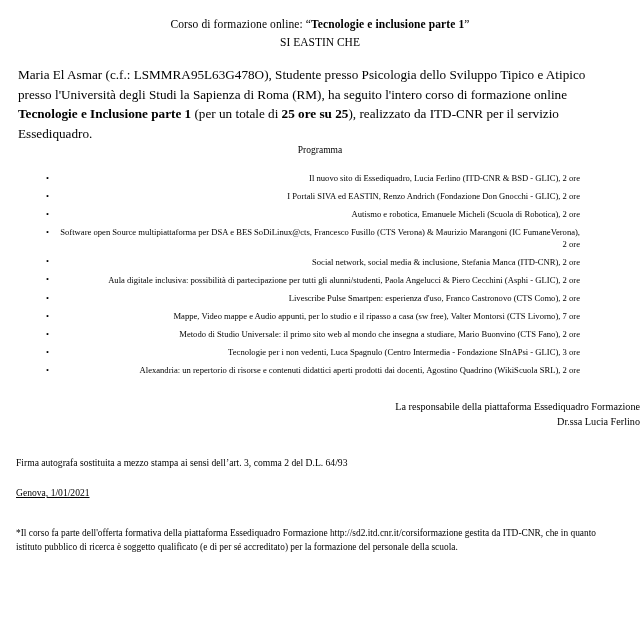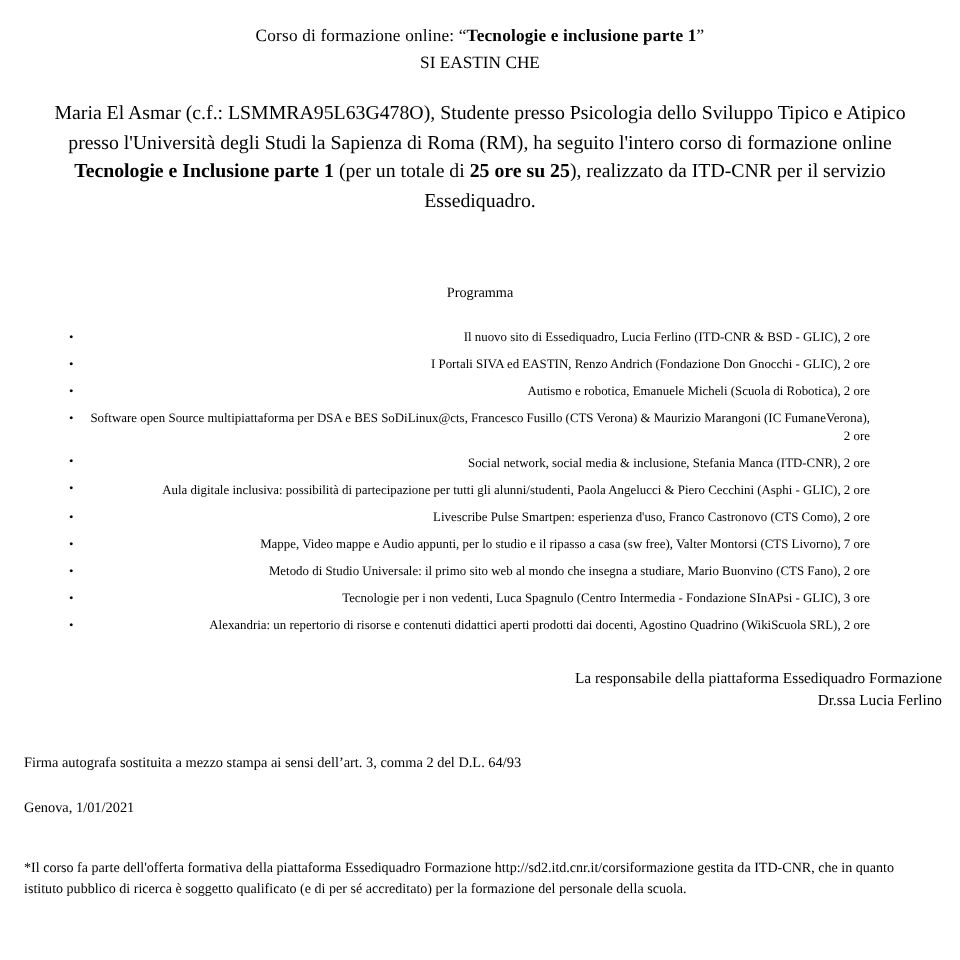--- a/index.html
+++ b/index.html
@@ -38,34 +38,33 @@
   }
   .attest {
     font-size: 11.5px;
     line-height: 17px;
     margin-top: 1px;
   }
 
   
   .statement {
     margin: 14px 18px 0 18px;
-    text-align: center;
+    text-align: left;
     font-size: 13.2px;
     line-height: 19.5px;
   }
   .statement b {
     font-weight: bold;
   }
 
   
   .programma-heading {
     text-align: center;
     font-size: 9.5px;
     line-height: 14px;
-    margin-top: 46px;
   }
 
   .program-list {
     list-style: none;
     margin: 16px 0 0 0;
     padding: 0 60px 0 46px;
   }
   .program-list li {
     position: relative;
     font-size: 8.6px;
@@ -79,36 +78,37 @@
     position: absolute;
     left: 0;
     top: -0.5px;
     font-size: 8.5px;
     line-height: 11.5px;
   }
 
   
   .signature {
     margin-top: 22px;
-    padding-right: 12px;
+    padding-right: 0;
     text-align: right;
     font-size: 10.2px;
     line-height: 15.5px;
   }
 
   
   .legal {
     margin: 26px 0 0 16px;
     font-size: 9.6px;
     line-height: 14px;
   }
   .place-date {
     margin: 16px 0 0 16px;
     font-size: 9.6px;
     line-height: 14px;
+    text-decoration: underline;
   }
   .note {
     margin: 26px 16px 0 16px;
     font-size: 9.4px;
     line-height: 14.5px;
     text-align: left;
   }
 </style>
 </head>
 <body>

